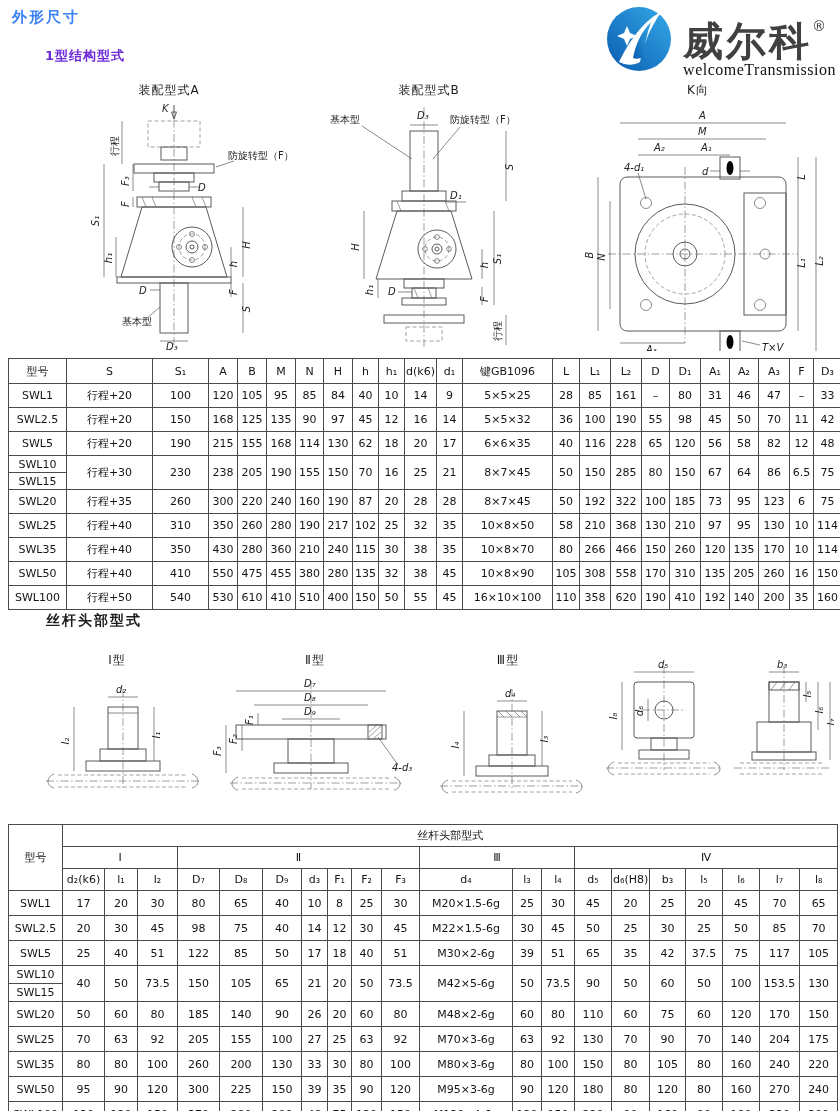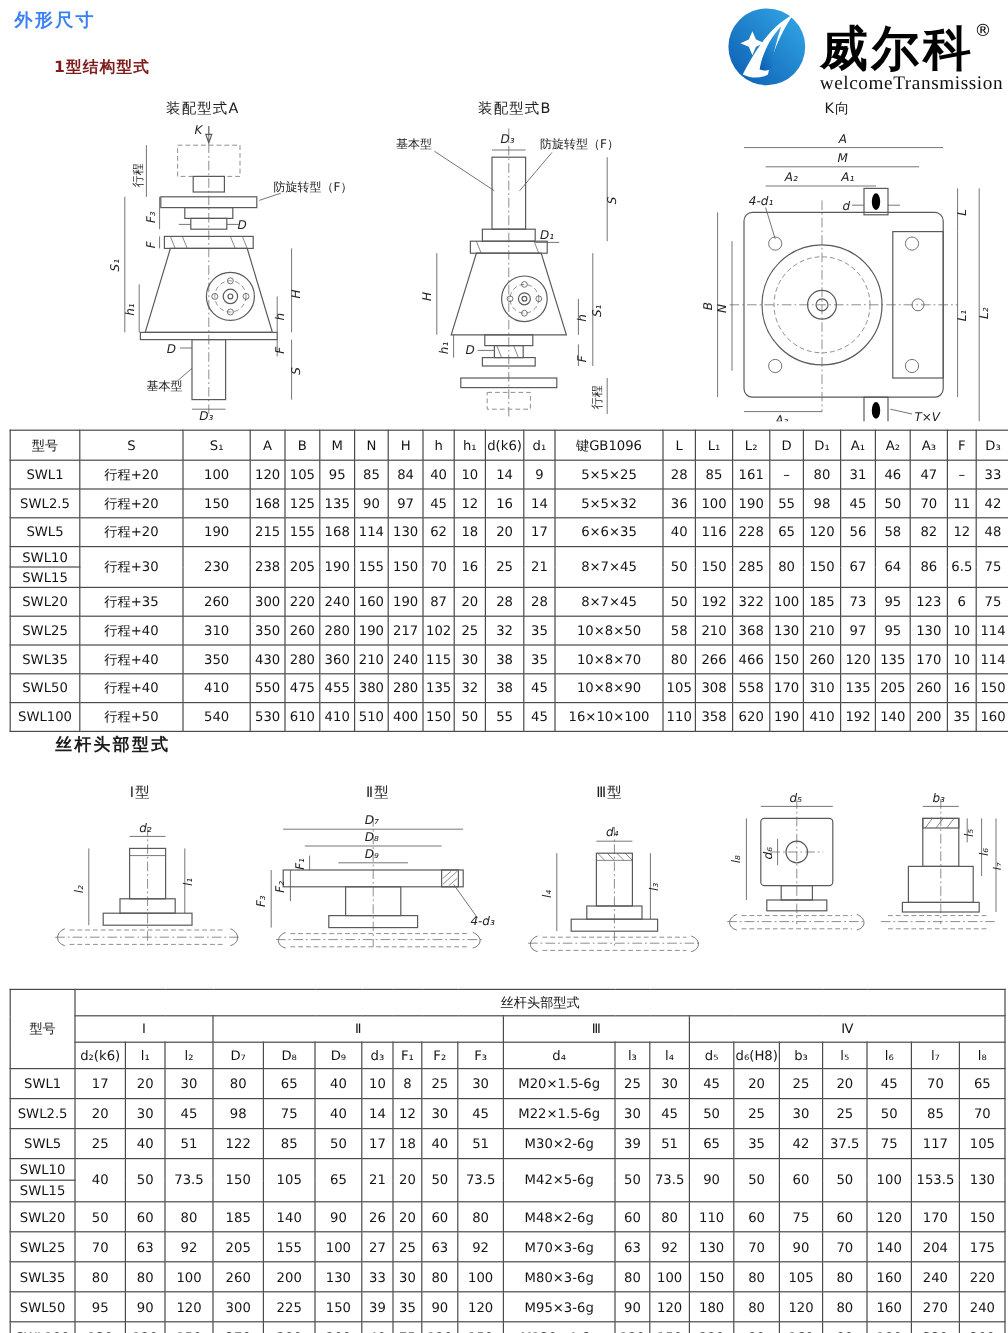--- a/index.html
+++ b/index.html
@@ -1,25 +1,25 @@
 <!DOCTYPE html>
 <html><head>
 <meta charset="utf-8">
 <style>
   * { margin:0; padding:0; box-sizing:border-box; }
   body { background:#fff; font-family:"DejaVu Sans","Liberation Sans",sans-serif; }
   .page { position:relative; width:840px; height:1111px; background:#ffffff; overflow:hidden; }
 
   .page-title { position:absolute; left:12px; top:8px; font-size:15px; font-weight:bold; color:#3b82f6; letter-spacing:2px; }
-  .sec-title1 { position:absolute; left:45px; top:47px; font-size:13px; font-weight:bold; color:#7f1d1d; letter-spacing:1px; }
+  .sec-title1 { position:absolute; left:45px; top:47px; font-size:13px; font-weight:bold; color:#6d28d9; letter-spacing:1px; }
   .sec-title2 { position:absolute; left:46px; top:612px; font-size:14px; font-weight:bold; color:#1c1c1c; letter-spacing:2px; }
 
   .logo { position:absolute; right:4px; top:4px; display:flex; align-items:flex-start; }
   .logo-text { margin-left:8px; }
-  .brand-line { font-size:40px; font-weight:900; color:#000000; letter-spacing:3px; line-height:44px; font-family:"DejaVu Sans","Liberation Sans",sans-serif; }
+  .brand-line { font-size:40px; font-weight:900; color:#404040; letter-spacing:3px; line-height:44px; font-family:"DejaVu Sans","Liberation Sans",sans-serif; }
   .reg { font-size:14px; vertical-align:24px; font-weight:normal; }
   .logo-sub { font-size:16px; color:#111; font-family:"Liberation Serif","DejaVu Serif",serif; letter-spacing:0.5px; margin-top:-2px; text-align:right; }
 
   .drawings-row { position:absolute; left:38px; top:82px; width:800px; height:268px; display:flex; }
   .fig { position:relative; }
   .fig-caption { text-align:center; font-size:12px; color:#1c1c1c; font-weight:normal; margin-bottom:2px; letter-spacing:1px; }
 
   .heads-row { position:absolute; left:28px; top:652px; width:806px; height:165px; display:flex; }
   .hfig { position:relative; }
 

